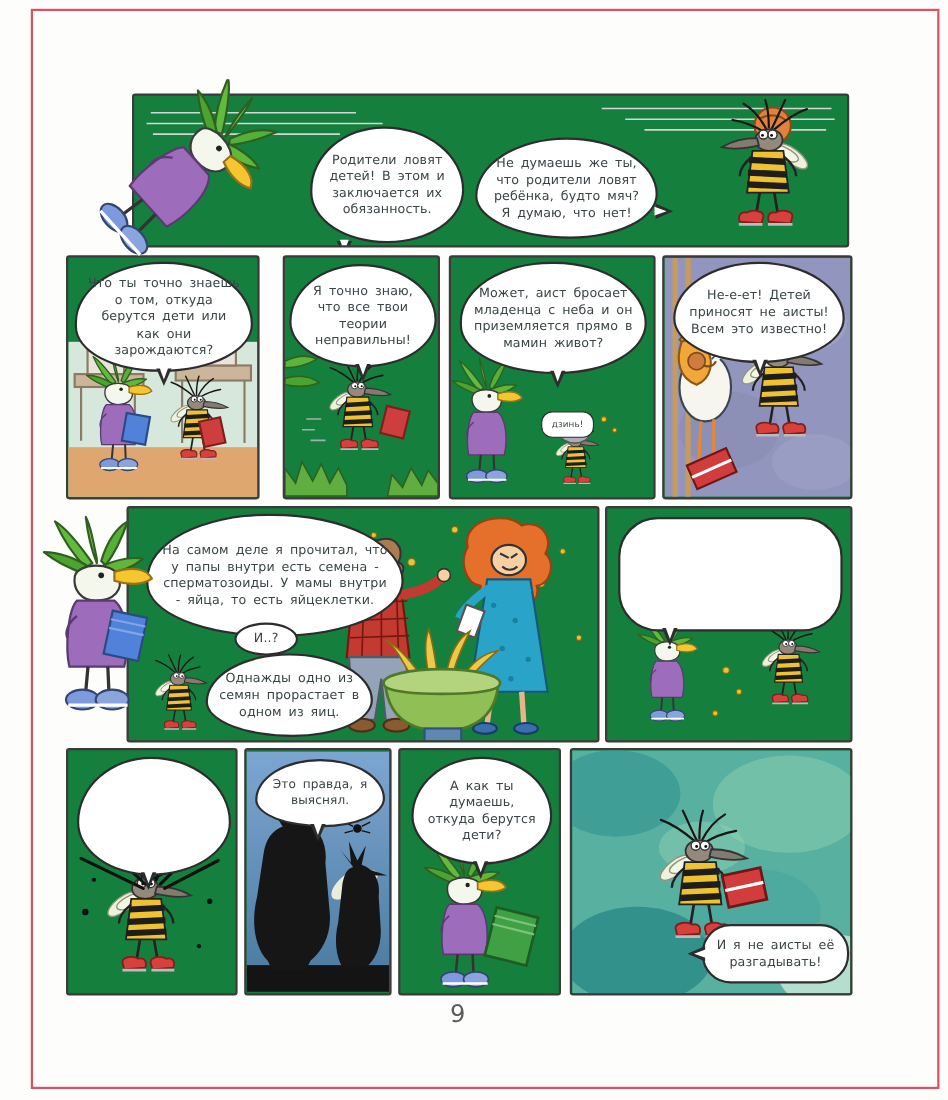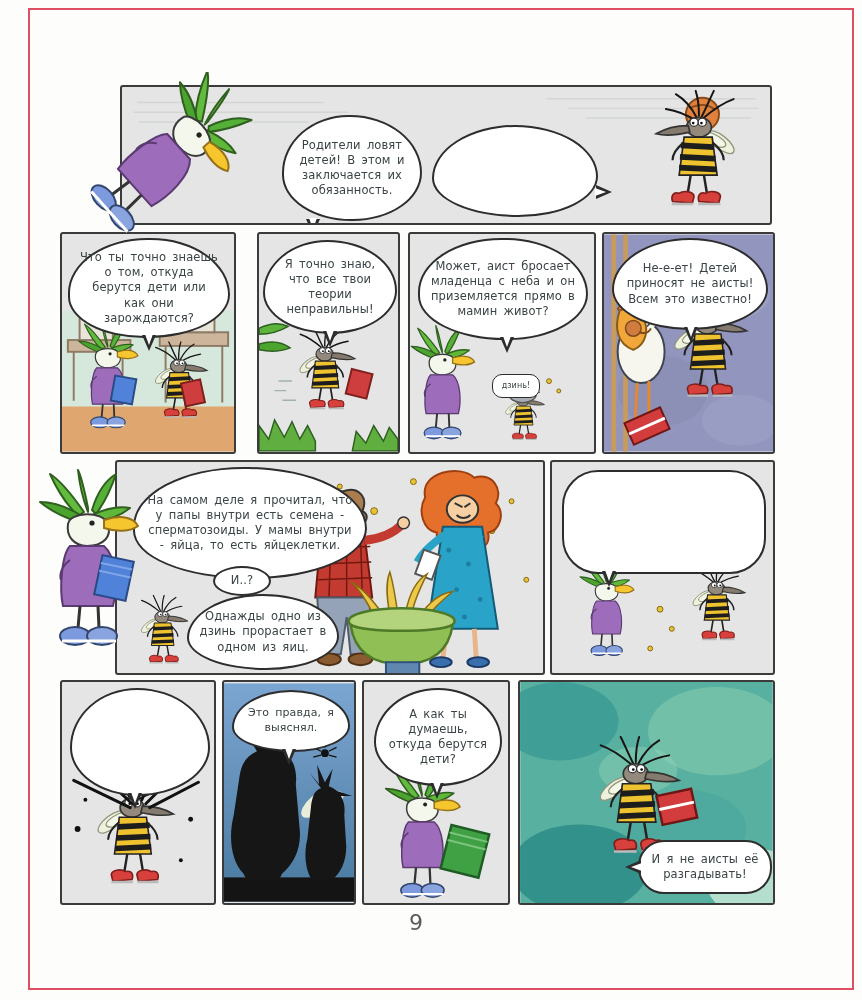--- a/index.html
+++ b/index.html
@@ -1,21 +1,21 @@
 <!DOCTYPE html>
 <html><head>
 <meta charset="utf-8">
 <style>
   html,body{margin:0;padding:0;}
   body{width:862px;height:1000px;position:relative;background:#fdfdfb;
        font-family:"DejaVu Sans", sans-serif;overflow:hidden;}
   .page{position:absolute;inset:0;}
   .page-border{position:absolute;left:28px;top:8px;width:822px;height:978px;
        border:2px solid #df4f63;pointer-events:none;z-index:10;}
-  .panel{position:absolute;background:#e5e5e5;border:2px solid #3b3b3b;border-radius:3px;
+  .panel{position:absolute;background:#15803d;border:2px solid #3b3b3b;border-radius:3px;
        overflow:hidden;box-sizing:border-box;}
   .scene{position:absolute;inset:0;width:100%;height:100%;z-index:1;}
   .bubble{position:absolute;background:#fff;border:2.5px solid #2d2d2d;display:flex;
        align-items:center;justify-content:center;text-align:center;color:#3a4446;
        font-size:11.5px;line-height:1.32;padding:6px 9px;box-sizing:border-box;z-index:5;
        word-spacing:2.5px;letter-spacing:.1px;}
   .sfx{font-size:8px;padding:11px 3px;border-width:1.5px;}
   .tail{position:absolute;width:0;height:0;z-index:6;}
   .t-down{border-left:7px solid transparent;border-right:7px solid transparent;border-top:16px solid #2d2d2d;}
   .t-down::after{content:"";position:absolute;left:-4px;top:-17px;
@@ -92,20 +92,21 @@
     </g>
     <circle cx="590" cy="28" r="17" fill="#e0823c" stroke="#8a4a1a" stroke-width="2"></circle>
     <path d="M577 22 C585 17 597 17 603 24" stroke="#8a4a1a" fill="none" stroke-width="2"></path>
     <use href="#sym-mosquito" transform="translate(634,4) scale(-0.85,0.85)"></use>
   </svg>
   <div class="bubble" style="left:160px;top:28px;width:140px;height:106px;border-radius:48% 52% 50% 50%/55% 55% 46% 44%">
     <span>Родители ловят детей! В этом и заключается их обязанность.</span>
     <span class="tail t-down" style="left:22px;bottom:-16px"></span>
   </div>
   <div class="bubble" style="left:310px;top:38px;width:166px;height:92px;border-radius:50% 50% 48% 52%/58% 56% 44% 42%">
+    <span>Не думаешь же ты, что родители ловят ребёнка, будто мяч? Я думаю, что нет!</span>
     <span class="tail t-right" style="right:-16px;top:58px"></span>
   </div>
 </section>
 <svg class="char" style="left:48px;top:72px;width:232px;height:178px" viewBox="0 0 232 178">
   <g transform="translate(118,86) rotate(48)">
         <use href="#sym-bird" transform="translate(-55,-95)"></use>
       </g>
 </svg>
 
 <section class="panel" style="left:60px;top:232px;width:176px;height:222px">
@@ -267,21 +268,21 @@
     </g>
     <use href="#sym-mosquito" transform="translate(16,136) scale(0.5)"></use>
   </svg>
   <div class="bubble" style="left:16px;top:5px;width:234px;height:112px;border-radius:48% 52% 50% 50%/54% 56% 46% 44%">
     <span>На самом деле я прочитал, что у папы внутри есть семена - сперматозоиды. У мамы внутри - яйца, то есть яйцеклетки.</span>
   </div>
   <div class="bubble" style="left:96px;top:104px;width:58px;height:30px;border-radius:50%;z-index:6">
     <span>И..?</span>
   </div>
   <div class="bubble" style="left:70px;top:132px;width:152px;height:76px;border-radius:50% 50% 48% 52%/58% 56% 44% 42%;z-index:6">
-    <span>Однажды одно из дзинь прорастает в одном из яиц.</span>
+    <span>Однажды одно из семян прорастает в одном из яиц.</span>
   </div>
 </section>
 
 <section class="panel" style="left:550px;top:460px;width:225px;height:215px">
   <svg class="scene" viewBox="0 0 225 215">
     <use href="#sym-bird" transform="translate(24,98) scale(0.56)"></use>
     <use href="#sym-mosquito" transform="translate(136,104) scale(0.56)"></use>
     <g fill="#e6c33b" stroke="#86690e" stroke-width="1">
           <circle cx="110" cy="150" r="3"></circle>
           <circle cx="122" cy="170" r="2.5"></circle>

